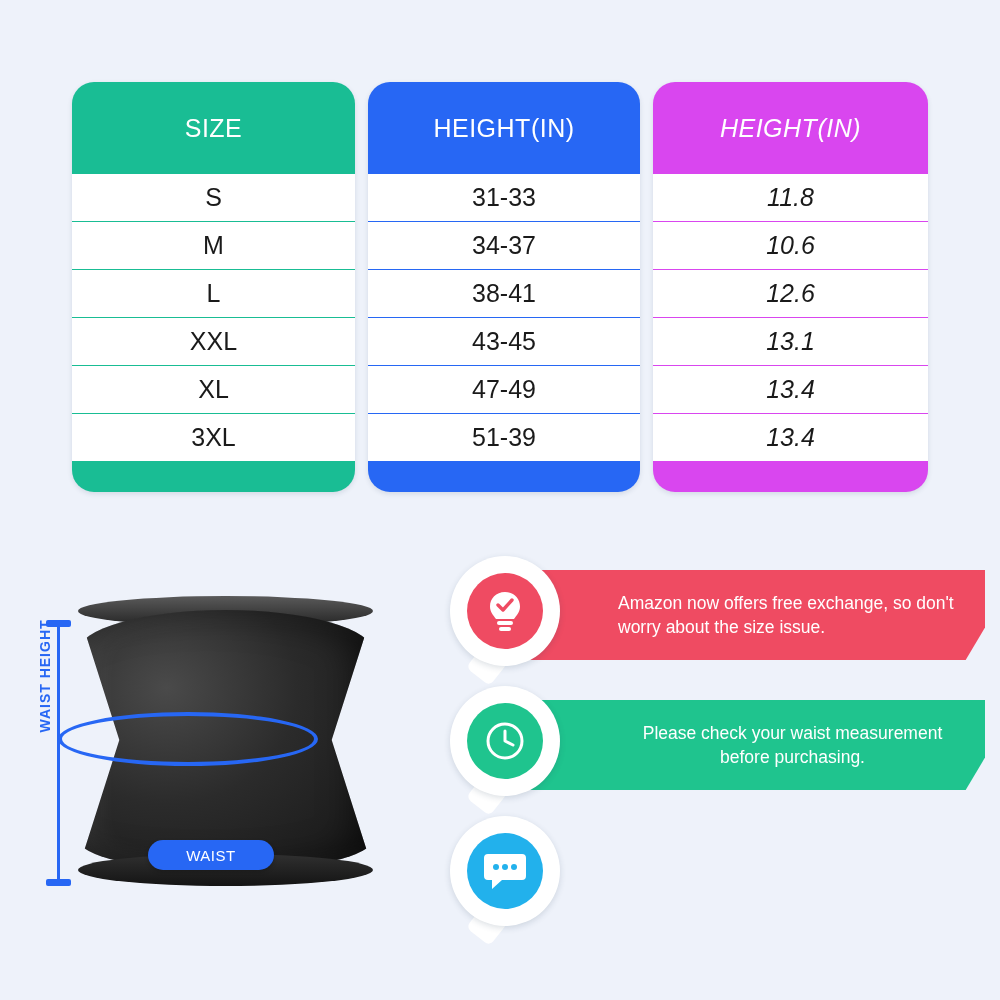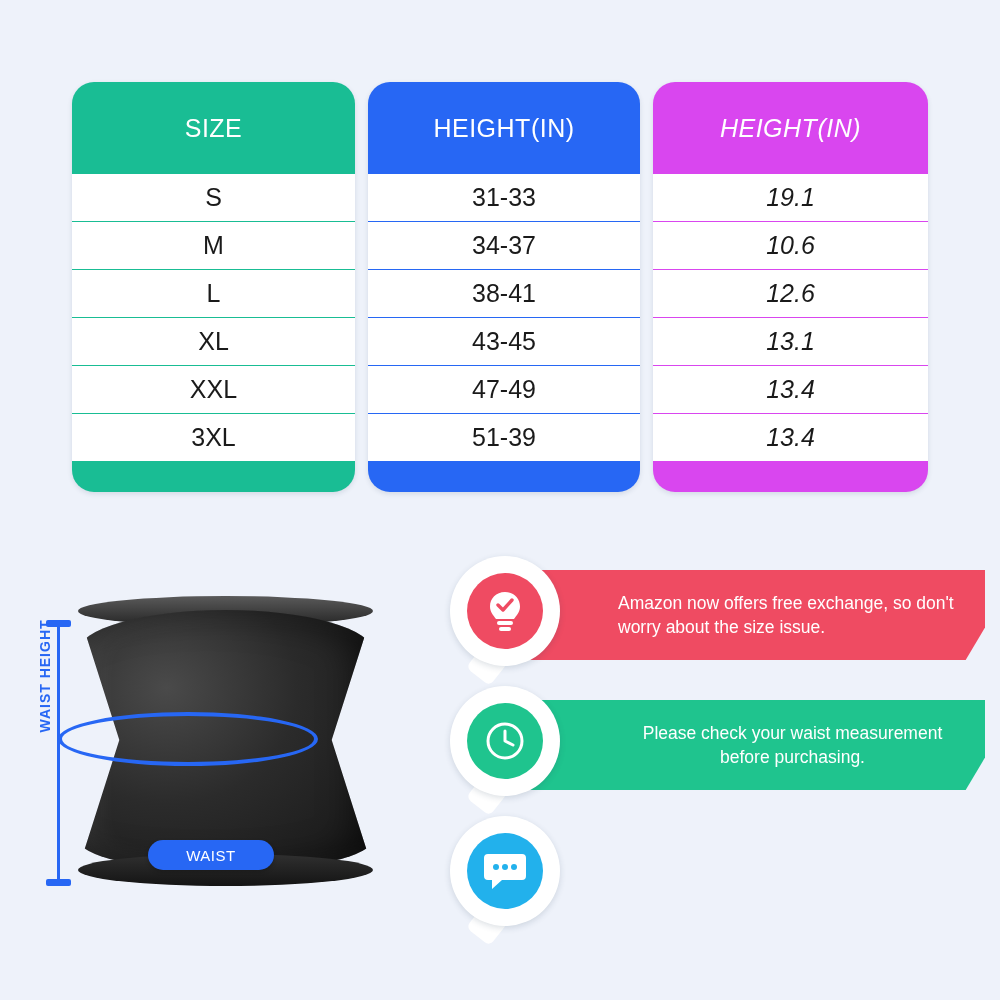--- a/index.html
+++ b/index.html
@@ -234,42 +234,42 @@
 <body>
 
 <div class="size-table">
 
   <div class="col col-size">
     <div class="col-head">SIZE</div>
     <div class="col-body">
       <div class="cell">S</div>
       <div class="cell">M</div>
       <div class="cell">L</div>
+      <div class="cell">XXL</div>
       <div class="cell">XL</div>
-      <div class="cell">XXL</div>
       <div class="cell">3XL</div>
     </div>
   </div>
 
   <div class="col col-waist">
     <div class="col-head">HEIGHT(IN)</div>
     <div class="col-body">
       <div class="cell">31-33</div>
       <div class="cell">34-37</div>
       <div class="cell">38-41</div>
       <div class="cell">43-45</div>
       <div class="cell">47-49</div>
       <div class="cell">51-39</div>
     </div>
   </div>
 
   <div class="col col-height">
     <div class="col-head">HEIGHT(IN)</div>
     <div class="col-body">
-      <div class="cell">19.1</div>
+      <div class="cell">11.8</div>
       <div class="cell">10.6</div>
       <div class="cell">12.6</div>
       <div class="cell">13.1</div>
       <div class="cell">13.4</div>
       <div class="cell">13.4</div>
     </div>
   </div>
 
 </div>
 

